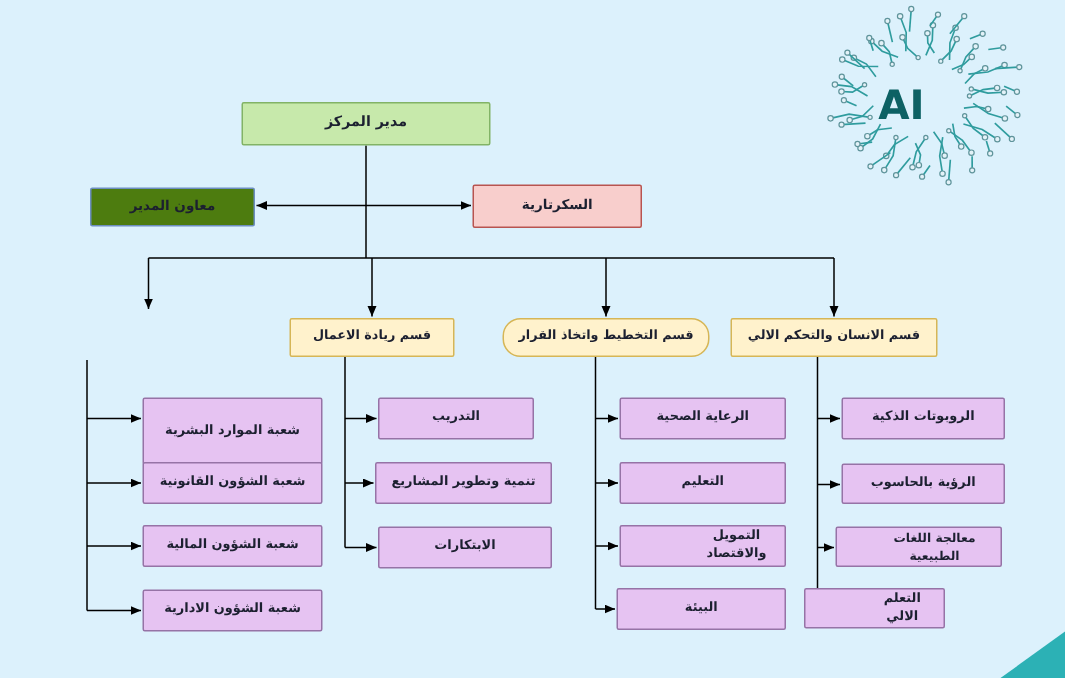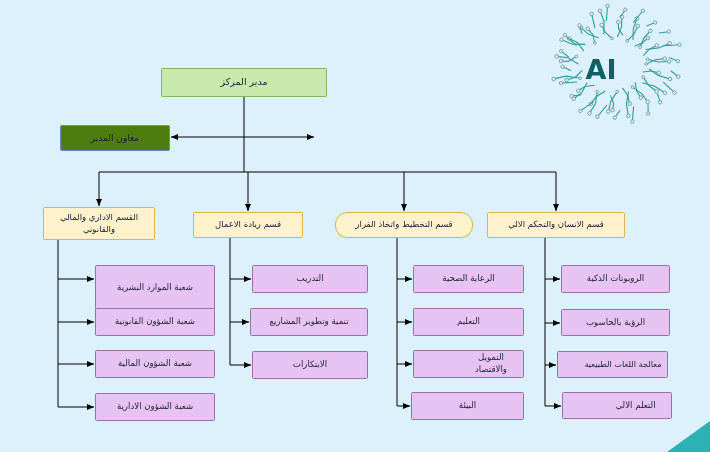--- a/index.html
+++ b/index.html
@@ -6,21 +6,21 @@
   body{font-family:"DejaVu Sans",sans-serif;}
   #canvas{
     position:relative;width:710px;height:452px;overflow:hidden;
     background:#dcf1fc;
   }
   #connectors{position:absolute;left:0;top:0;}
   .node{
     position:absolute;box-sizing:border-box;
     display:flex;align-items:center;justify-content:center;
     border:1px solid #000;border-radius:1.5px;
-    font-weight:normal;color:#1c2030;text-align:center;
+    font-weight:bold;color:#1c2030;text-align:center;
     direction:rtl;font-size:9px;line-height:1.35;
     white-space:pre-line;padding:1px 3px;
   }
   .green {background:#c7e9ab;border-color:#82b366;}
   .blue  {background:#4d7c0f;border-color:#6c8ebf;}
   .red   {background:#f8cecc;border-color:#b85450;}
   .yellow{background:#fff2cc;border-color:#d6b656;font-size:8.5px;}
   .purple{background:#e6c3f2;border-color:#9673a6;font-size:8.6px;}
   #logo{position:absolute;left:542px;top:2px;}
   #logo-traces polyline,#logo-traces line{fill:none;stroke:#2f9c9e;stroke-width:1.1;}
@@ -73,45 +73,44 @@
       <line x1="545" y1="279" x2="560" y2="279" marker-end="url(#ar)"></line>
       <line x1="545" y1="323" x2="560" y2="323" marker-end="url(#ar)"></line>
       <line x1="545" y1="365" x2="556" y2="365" marker-end="url(#ar)"></line>
       <line x1="545" y1="406" x2="561" y2="406" marker-end="url(#ar)"></line>
     </g>
   </svg>
 
   <div class="node green" style="left:161px;top:68px;width:166px;height:29px;font-size:9.5px;">مدير المركز</div>
 
   <div class="node blue" style="left:60px;top:125px;width:110px;height:26px;">معاون المدير</div>
-
-  <div class="node yellow" style="left:43px;top:207px;width:112px;height:33px;">القسم الاداري والمالي
-والقانوني</div>
+  <div class="node red" style="left:315px;top:123px;width:113px;height:29px;">السكرتارية</div>
+
   <div class="node yellow" style="left:193px;top:212px;width:110px;height:26px;">قسم ريادة الاعمال</div>
   <div class="node yellow" style="left:335px;top:212px;width:138px;height:26px;border-radius:12px;">قسم التخطيط واتخاذ القرار</div>
   <div class="node yellow" style="left:487px;top:212px;width:138px;height:26px;">قسم الانسان والتحكم الالي</div>
 
   <div class="node purple" style="left:95px;top:265px;width:120px;height:45px;">شعبة الموارد البشرية</div>
   <div class="node purple" style="left:95px;top:308px;width:120px;height:28px;">شعبة الشؤون القانونية</div>
   <div class="node purple" style="left:95px;top:350px;width:120px;height:28px;">شعبة الشؤون المالية</div>
   <div class="node purple" style="left:95px;top:393px;width:120px;height:28px;">شعبة الشؤون الادارية</div>
 
-  <div class="node purple" style="left:252px;top:265px;width:116px;height:28px;">التدريب</div>
+  <div class="node purple" style="left:252px;top:265px;width:104px;height:28px;">التدريب</div>
   <div class="node purple" style="left:250px;top:308px;width:118px;height:28px;">تنمية وتطوير المشاريع</div>
   <div class="node purple" style="left:252px;top:351px;width:116px;height:28px;">الابتكارات</div>
 
   <div class="node purple" style="left:413px;top:265px;width:111px;height:28px;">الرعاية الصحية</div>
   <div class="node purple" style="left:413px;top:308px;width:111px;height:28px;">التعليم</div>
   <div class="node purple" style="left:413px;top:350px;width:111px;height:28px;padding-left:48px;">التمويل والاقتصاد</div>
   <div class="node purple" style="left:411px;top:392px;width:113px;height:28px;">البيئة</div>
 
   <div class="node purple" style="left:561px;top:265px;width:109px;height:28px;">الروبوتات الذكية</div>
   <div class="node purple" style="left:561px;top:309px;width:109px;height:27px;">الرؤية بالحاسوب</div>
   <div class="node purple" style="left:557px;top:351px;width:111px;height:27px;font-size:8.2px;padding-left:24px;">معالجة اللغات الطبيعية</div>
-  <div class="node purple" style="left:562px;top:392px;width:110px;height:27px;padding-left:40px;">التعلم الالي</div>
+  <div class="node purple" style="left:536px;top:392px;width:94px;height:27px;padding-left:40px;">التعلم الالي</div>
 
   <svg id="logo" width="164" height="128" viewBox="0 0 164 128">
     <g id="logo-traces">
         <polyline points="104.32,62 113.41859084349224,57.73991095157454 122.73927264441124,56.618834886199416"></polyline>
         <circle cx="122.73927264441124" cy="56.618834886199416" r="1.8"></circle>
         <circle cx="104.32" cy="62" r="1.4"></circle>
         <polyline points="106.78145235874464,66.94977101113565 116.89011089106816,73.6506031714581 127.93908616134229,76.96062783777455"></polyline>
         <circle cx="127.93908616134229" cy="76.96062783777455" r="1.8"></circle>
         <polyline points="100.60312684076158,70.05597814930645 109.16357652024202,69.0039678227763 116.77961267730865,70.71566070714557"></polyline>
         <circle cx="116.77961267730865" cy="70.71566070714557" r="1.8"></circle>

